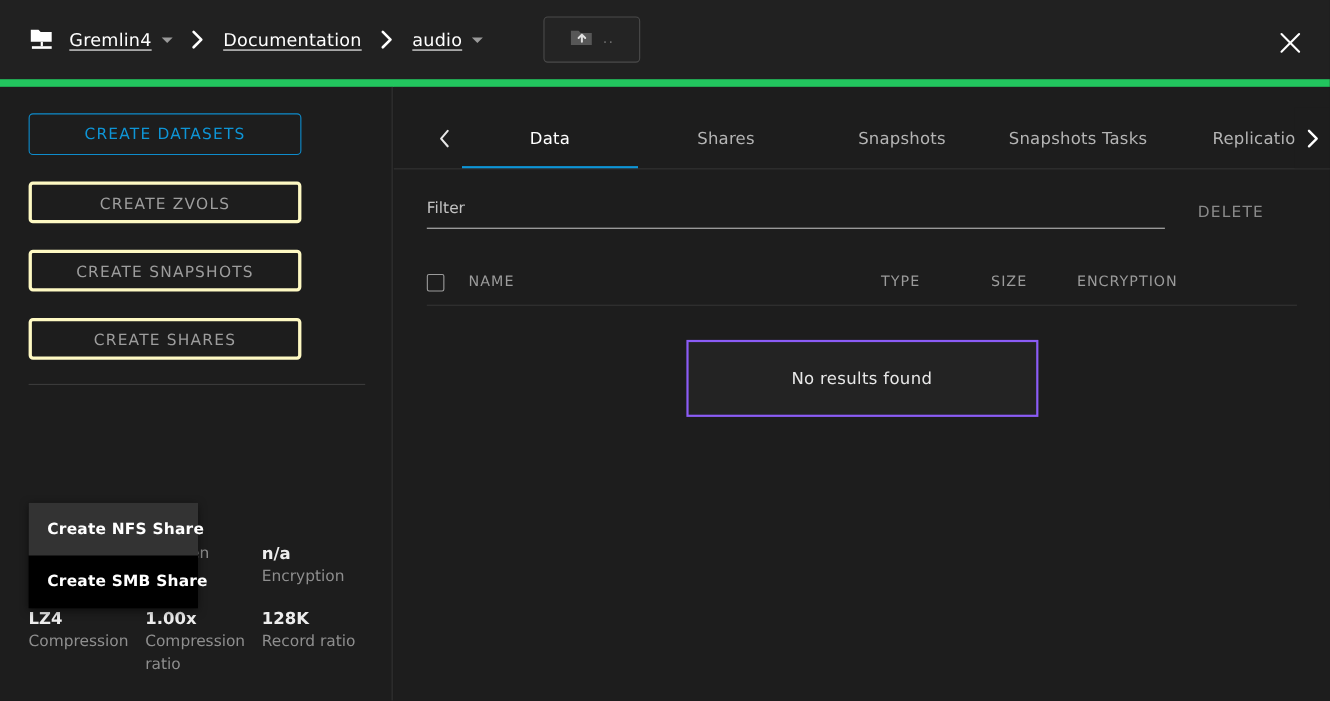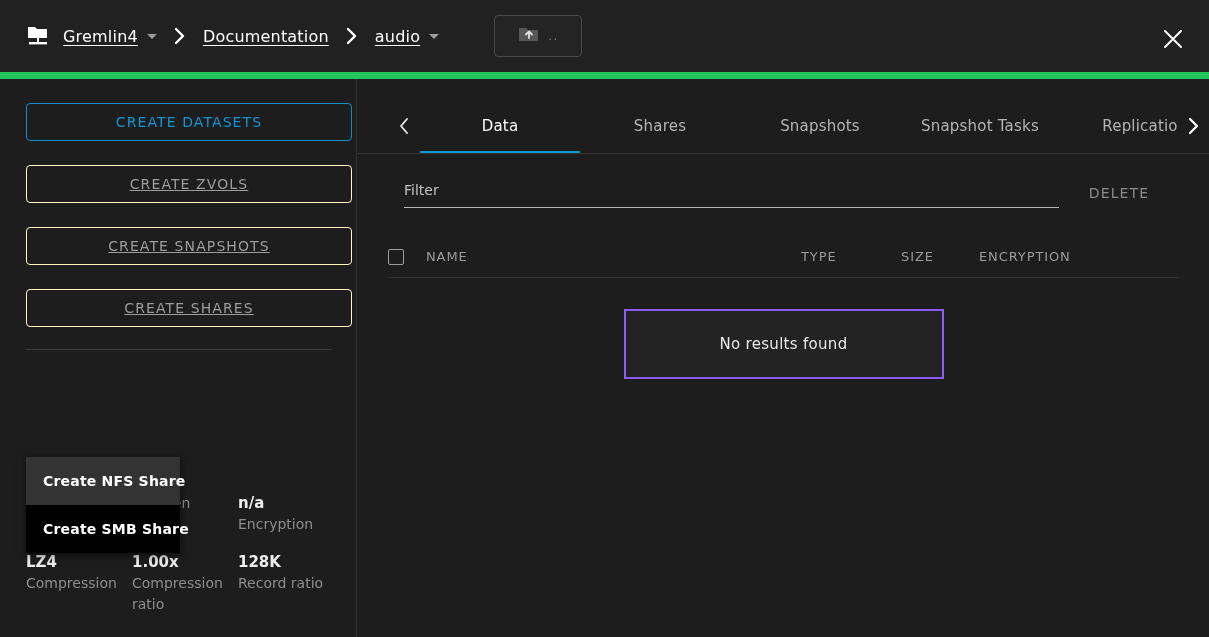--- a/index.html
+++ b/index.html
@@ -116,43 +116,42 @@
     margin: 24px 0 0 26px;
     font-size: 17px;
     font-weight: bold;
     color: #ffffff;
     letter-spacing: .2px;
   }
 
   .side-btn {
     display: block;
     margin: 0 0 0 26px;
-    width: 326px;
+    width: 248px;
     height: 38px;
     line-height: 36px;
     text-align: center;
     border-radius: 4px;
     font-size: 14px;
     letter-spacing: 1.1px;
     background: transparent;
     cursor: pointer;
     font-family: inherit;
   }
 
   .side-btn.primary {
     border: 1px solid #0e8ccc;
     color: #0e95d6;
     margin-top: 24px;
   }
 
   .side-btn.ghost {
-    border: 1px solid #fef9c3;
+    border: 3px solid #fef9c3;
     color: #9d9d9d;
     margin-top: 24px;
-    text-decoration: underline;
   }
 
   .side-divider {
     margin: 22px 0 0 26px;
     width: 306px;
     height: 1px;
     background: #3a3a3a;
   }
 
   
@@ -281,21 +280,20 @@
     flex: 1;
     height: 30px;
     background: transparent;
     border: none;
     border-bottom: 1px solid #b9b9b9;
     color: #f97316;
     font-size: 14px;
     font-family: inherit;
     outline: none;
     padding: 0 0 6px 0;
-    margin-left: 16px;
   }
 
   .filter-input::placeholder { color: #c2c2c2; opacity: 1; }
 
   .delete-btn {
     width: 120px;
     height: 30px;
     background: transparent;
     border: none;
     color: #8b8b8b;
@@ -455,21 +453,21 @@
 
       <div class="tab-arrow left">
         <svg width="12" height="18" viewBox="0 0 12 18">
           <path d="M9 2 L3 9 L9 16" stroke="#e6e6e6" stroke-width="1.9" fill="none" stroke-linecap="round" stroke-linejoin="round"></path>
         </svg>
       </div>
 
       <div class="tab active">Data</div>
       <div class="tab">Shares</div>
       <div class="tab">Snapshots</div>
-      <div class="tab">Snapshot Tasks</div>
+      <div class="tab">Snapshots Tasks</div>
       <div class="tab">Replicatio</div>
 
       <div class="tab-arrow right">
         <svg width="14" height="20" viewBox="0 0 14 20">
           <path d="M4 3 L11 10 L4 17" stroke="#ffffff" stroke-width="2.2" fill="none" stroke-linecap="round" stroke-linejoin="round"></path>
         </svg>
       </div>
     </div>
 
     <div class="filter-row">

